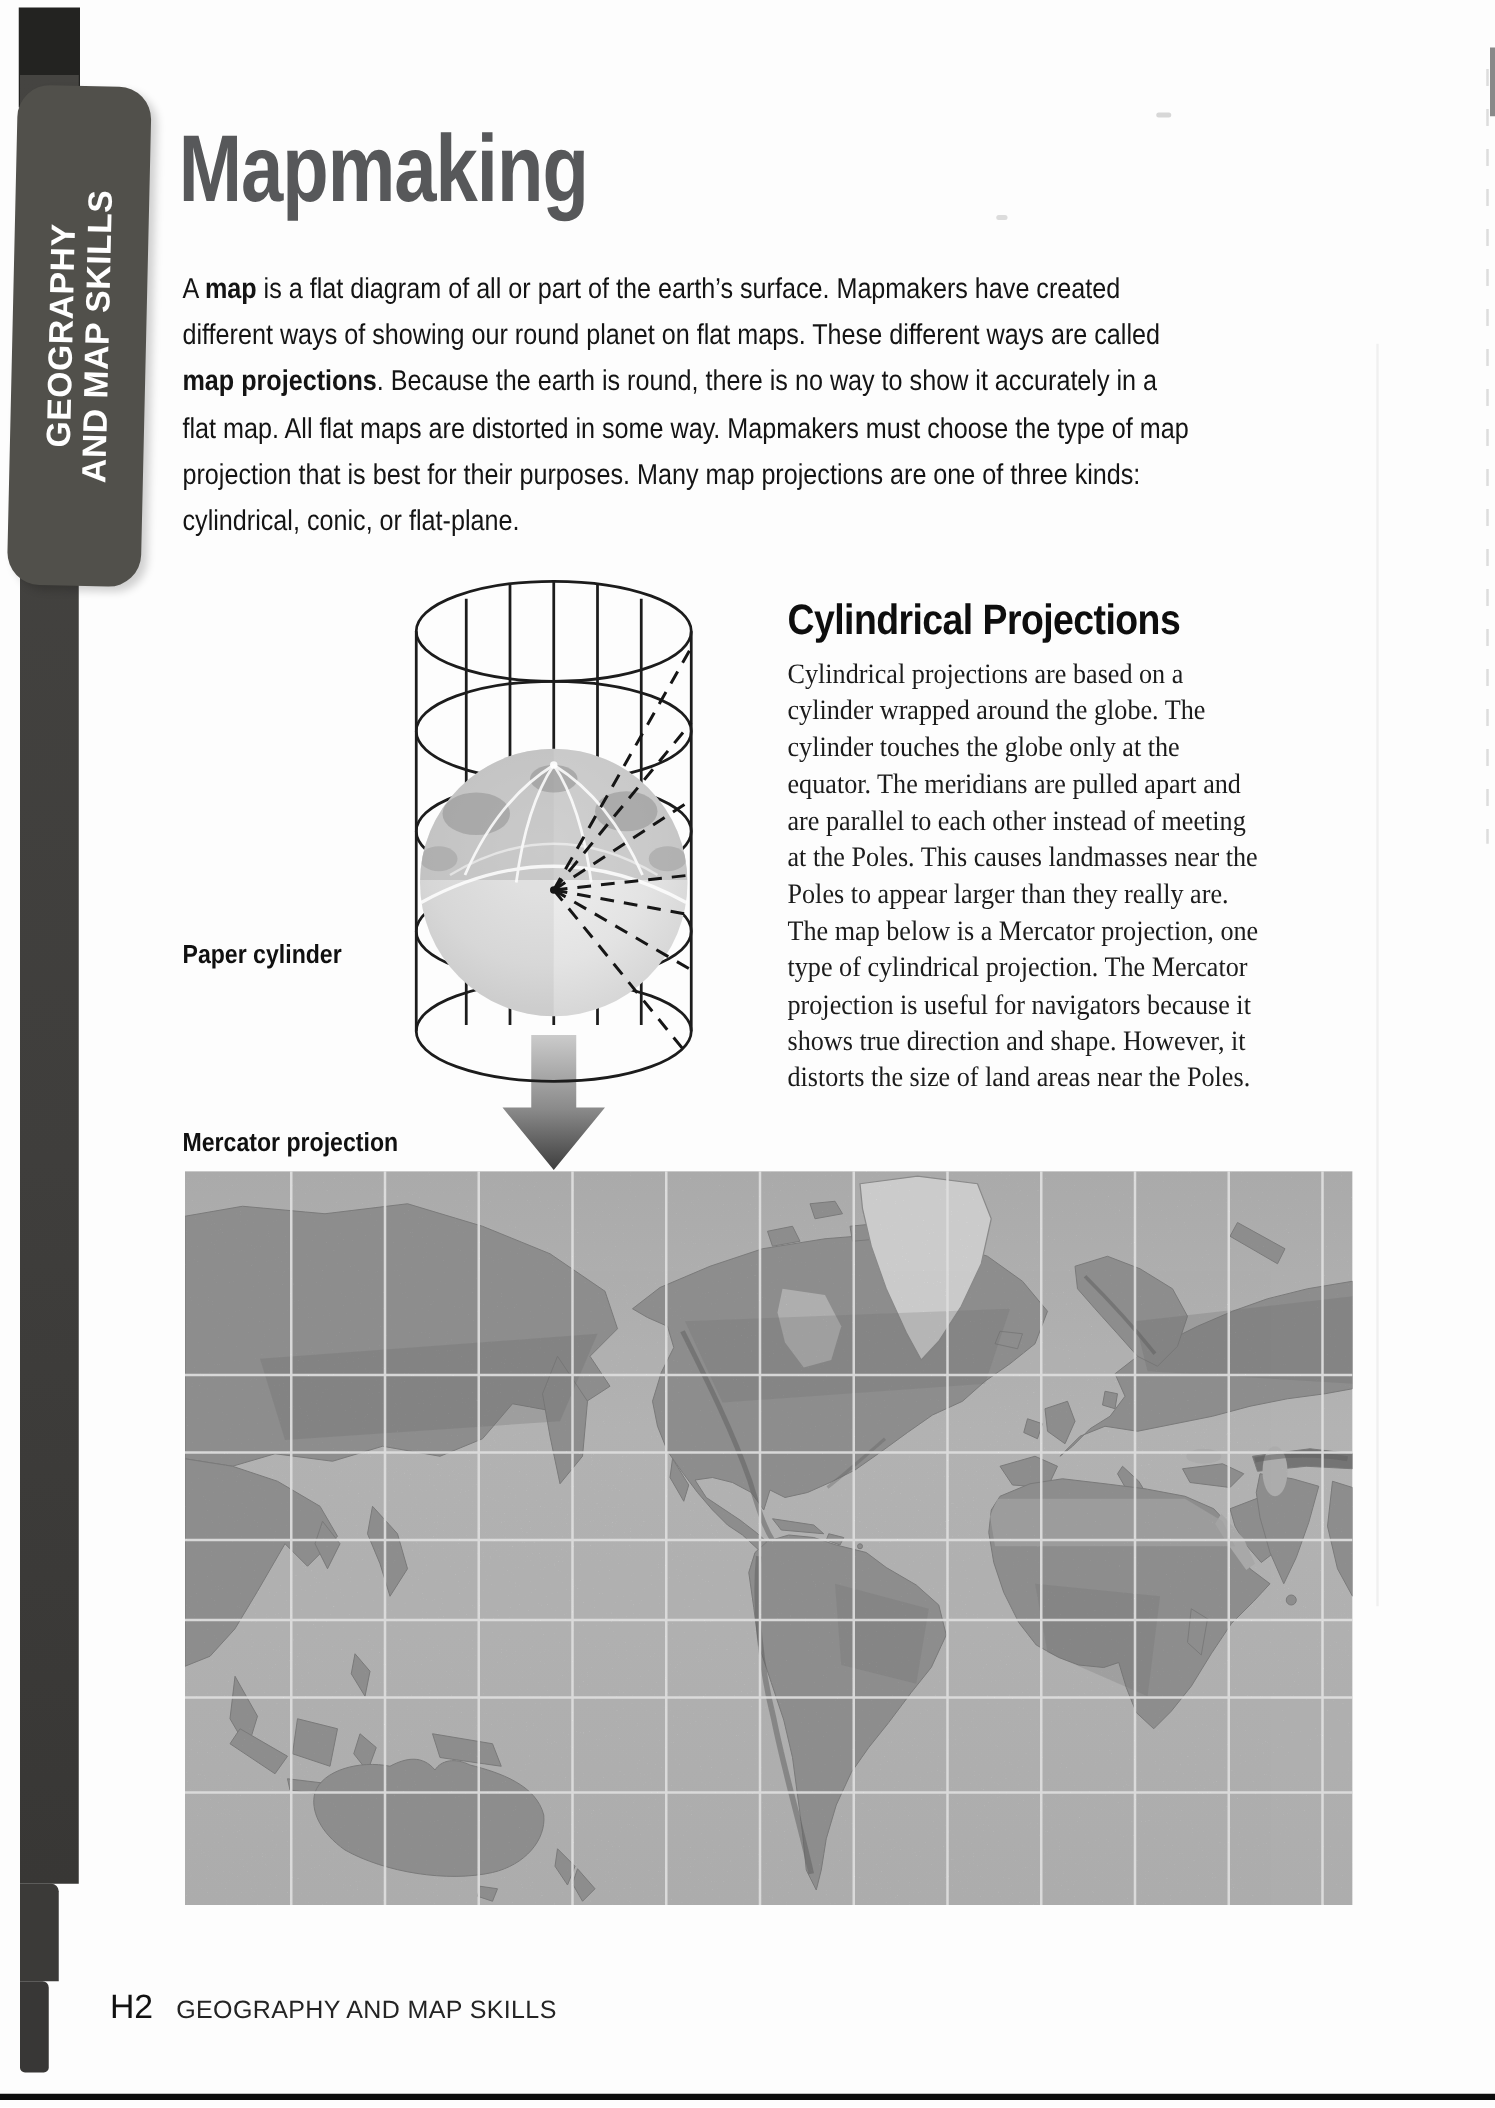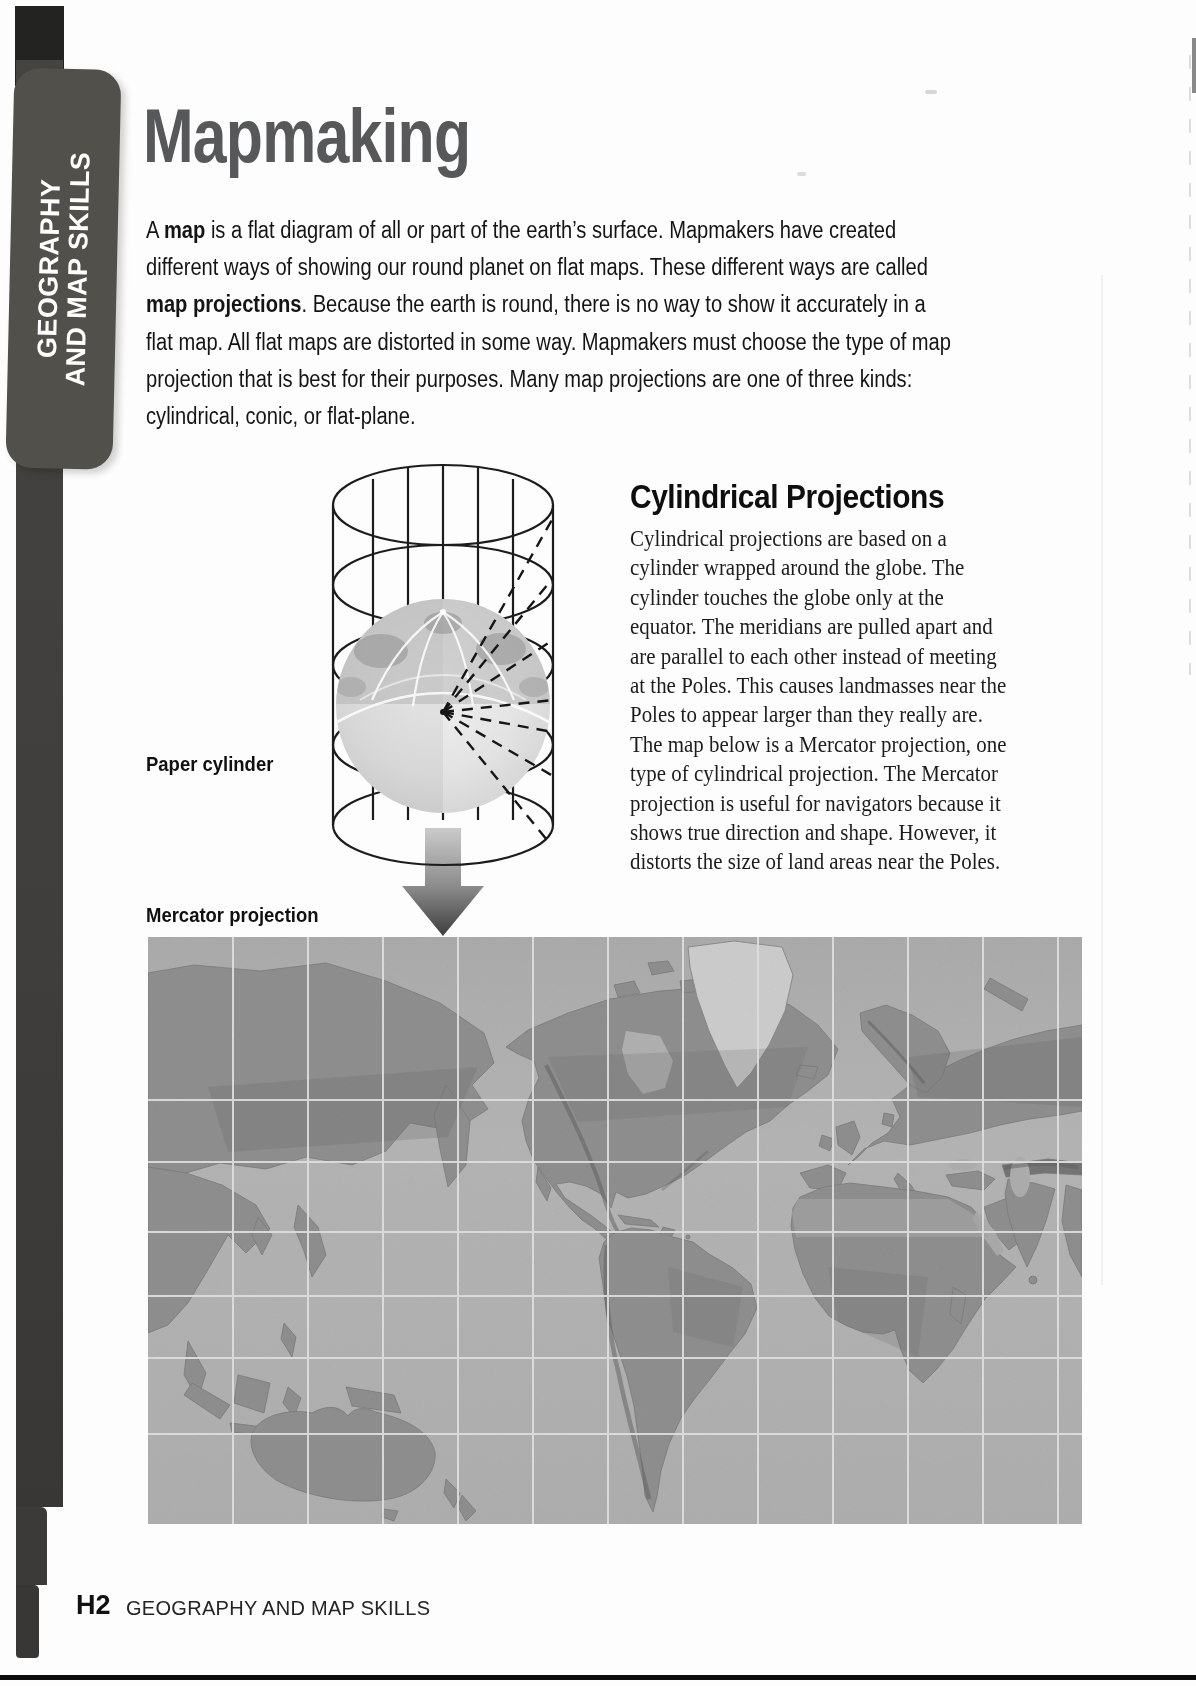--- a/index.html
+++ b/index.html
@@ -37,22 +37,22 @@
   .fig-label{position:absolute;font-size:21px;font-weight:700;color:#101010;
              transform:scaleX(.88);transform-origin:left top;white-space:nowrap;}
   #lbl-cyl{left:146px;top:752px;}
   #lbl-map{left:146px;top:903px;}
 
   
   #cyl-fig{position:absolute;left:290px;top:440px;width:300px;height:500px;z-index:2;}
   #map-fig{position:absolute;left:148px;top:937px;width:934px;height:587px;z-index:1;}
 
   
-  .pagenum{position:absolute;left:76px;top:1590px;font-size:27px;font-weight:700;color:#111;}
-  .footer-txt{position:absolute;left:126px;top:1597px;font-size:20px;color:#242424;letter-spacing:.3px;}
+  .pagenum{position:absolute;left:88px;top:1590px;font-size:27px;font-weight:400;color:#111;}
+  .footer-txt{position:absolute;left:141px;top:1597px;font-size:20px;color:#242424;letter-spacing:.3px;}
   .bottom-rule{position:absolute;left:0;top:1675px;width:1196px;height:5px;background:#0c0c0c;}
 
   
   .edge-line1{position:absolute;left:1101px;top:275px;width:2px;height:1010px;background:rgba(0,0,0,.05);}
   .edge-line2{position:absolute;left:1189px;top:55px;width:2px;height:620px;opacity:.45;
               background:repeating-linear-gradient(180deg,#b5b5b5 0 14px,transparent 14px 32px);}
   .edge-dark{position:absolute;left:1192px;top:38px;width:4px;height:55px;background:#2a2a2a;opacity:.55;}
   .smudge1{position:absolute;left:925px;top:90px;width:12px;height:4px;background:#d7d7d7;border-radius:2px;}
   .smudge2{position:absolute;left:797px;top:172px;width:9px;height:4px;background:#dcdcdc;border-radius:2px;}
 </style>

